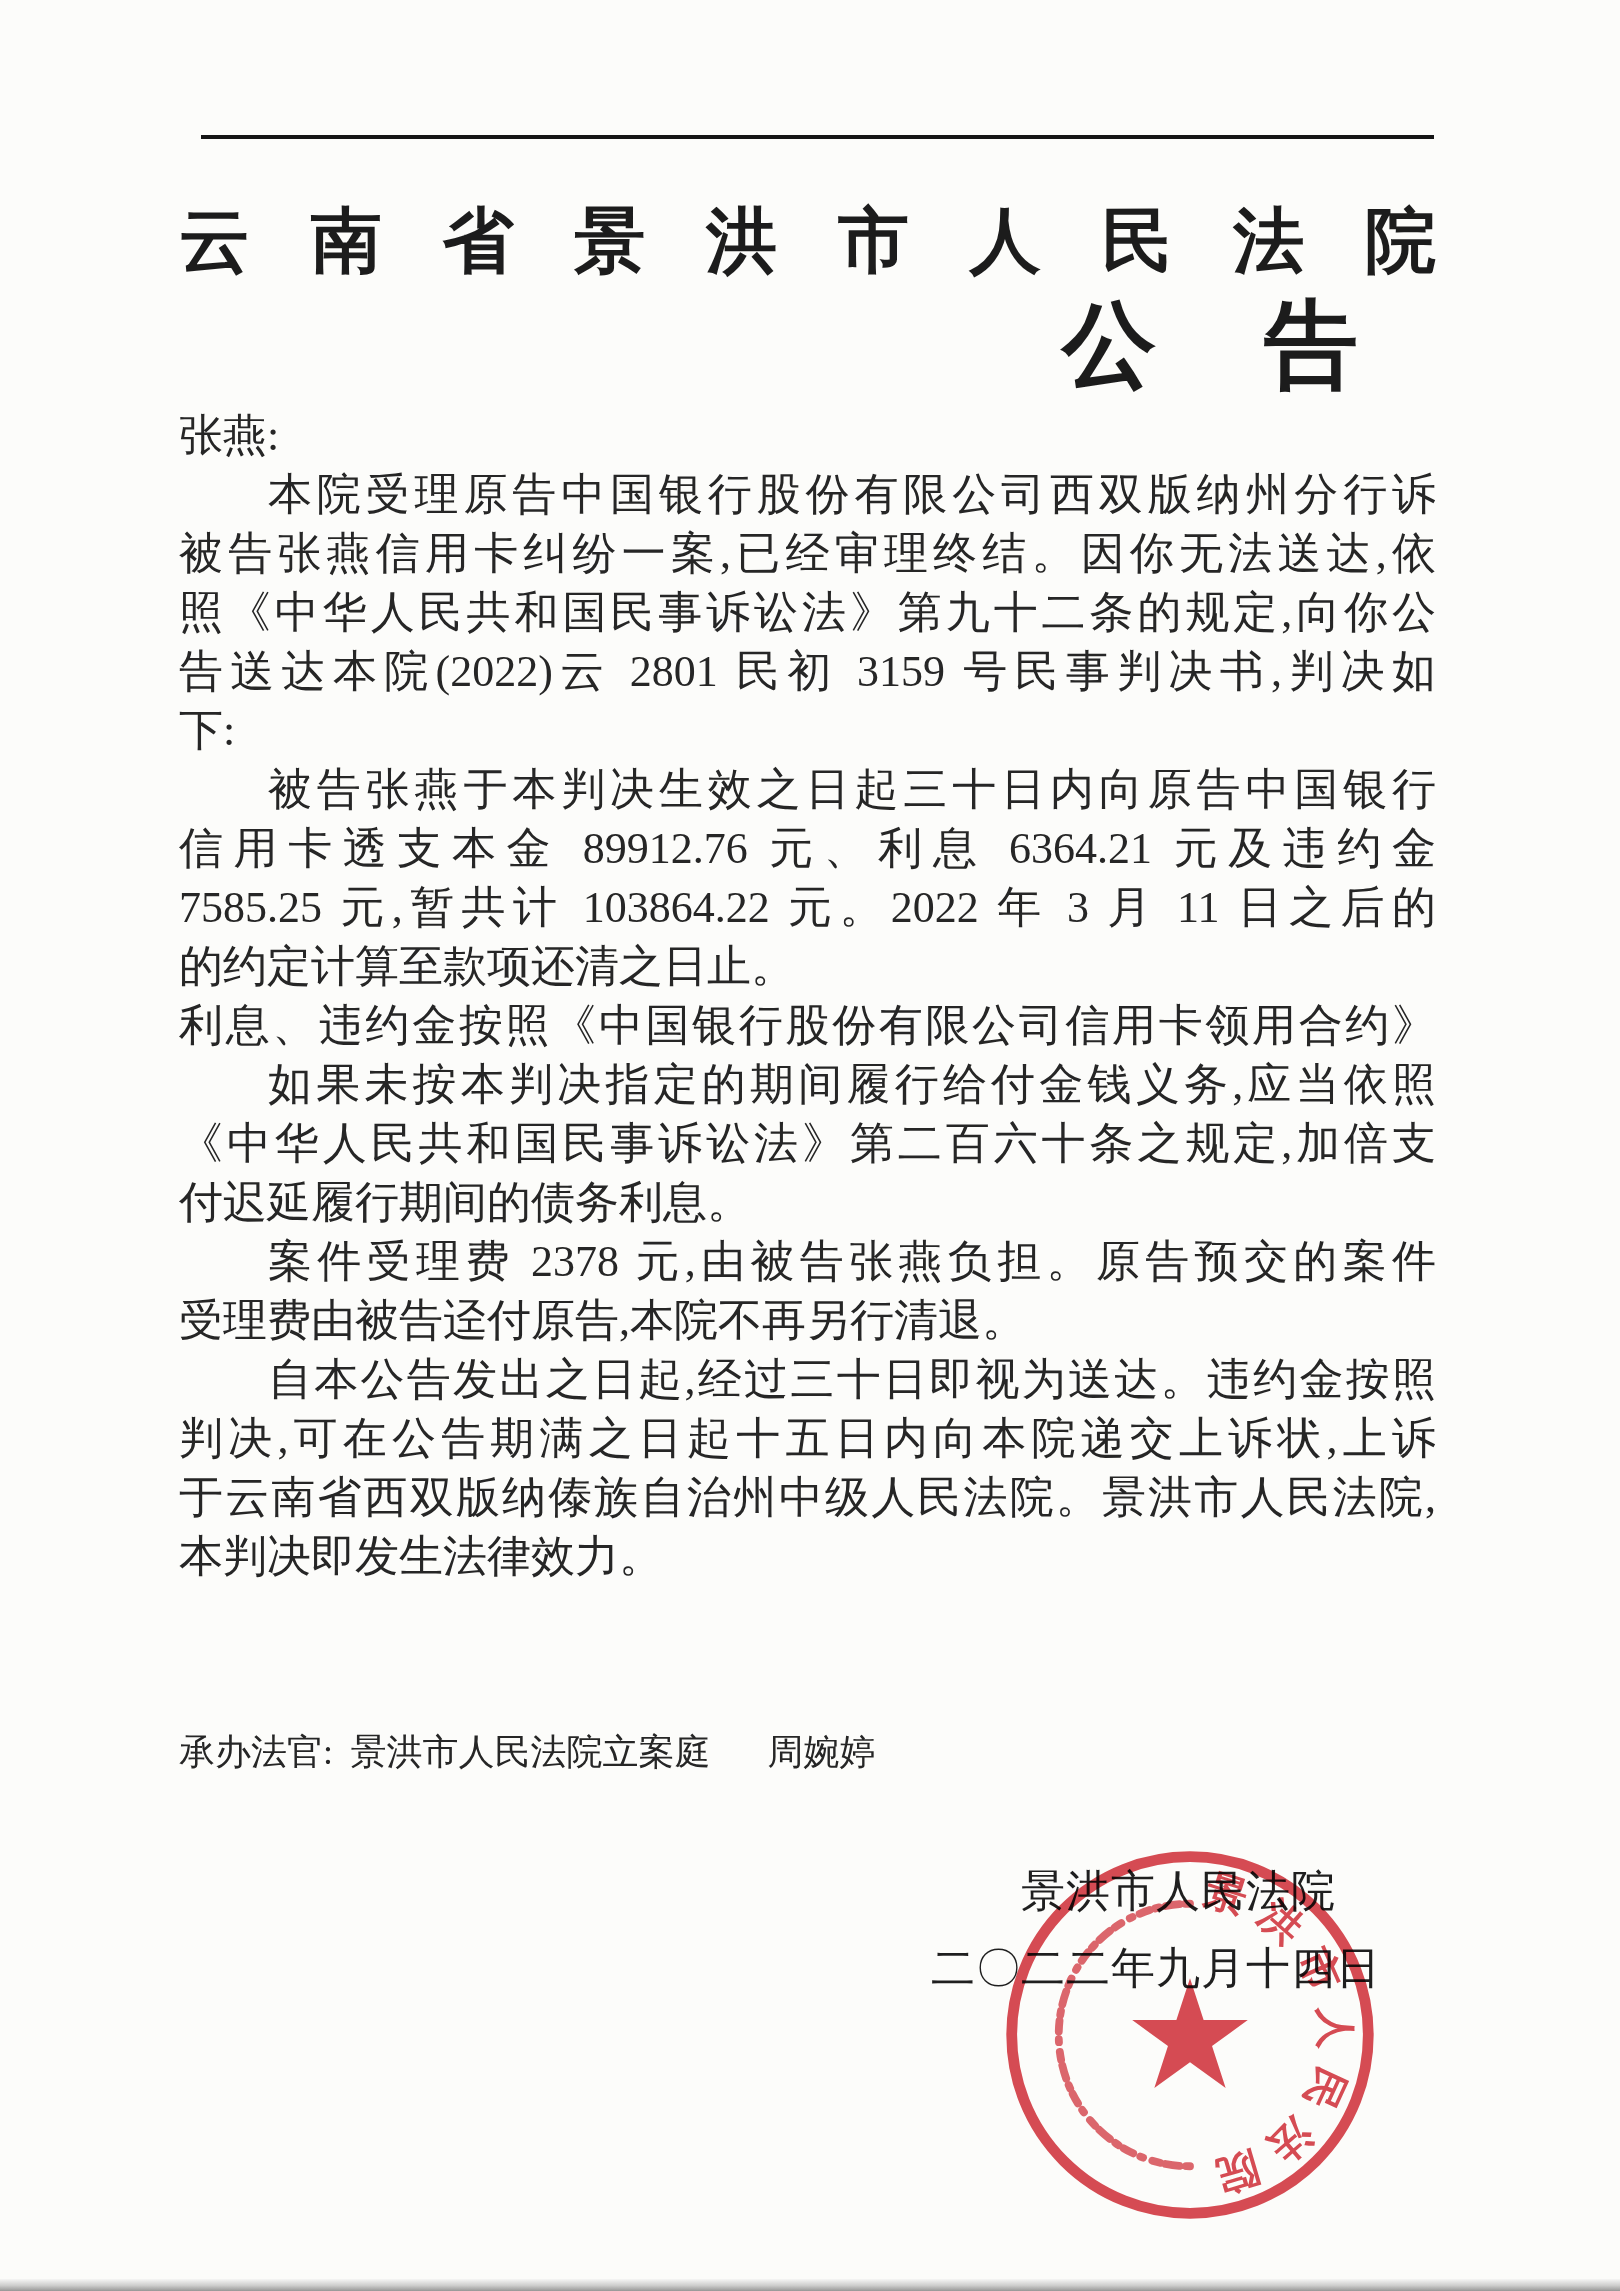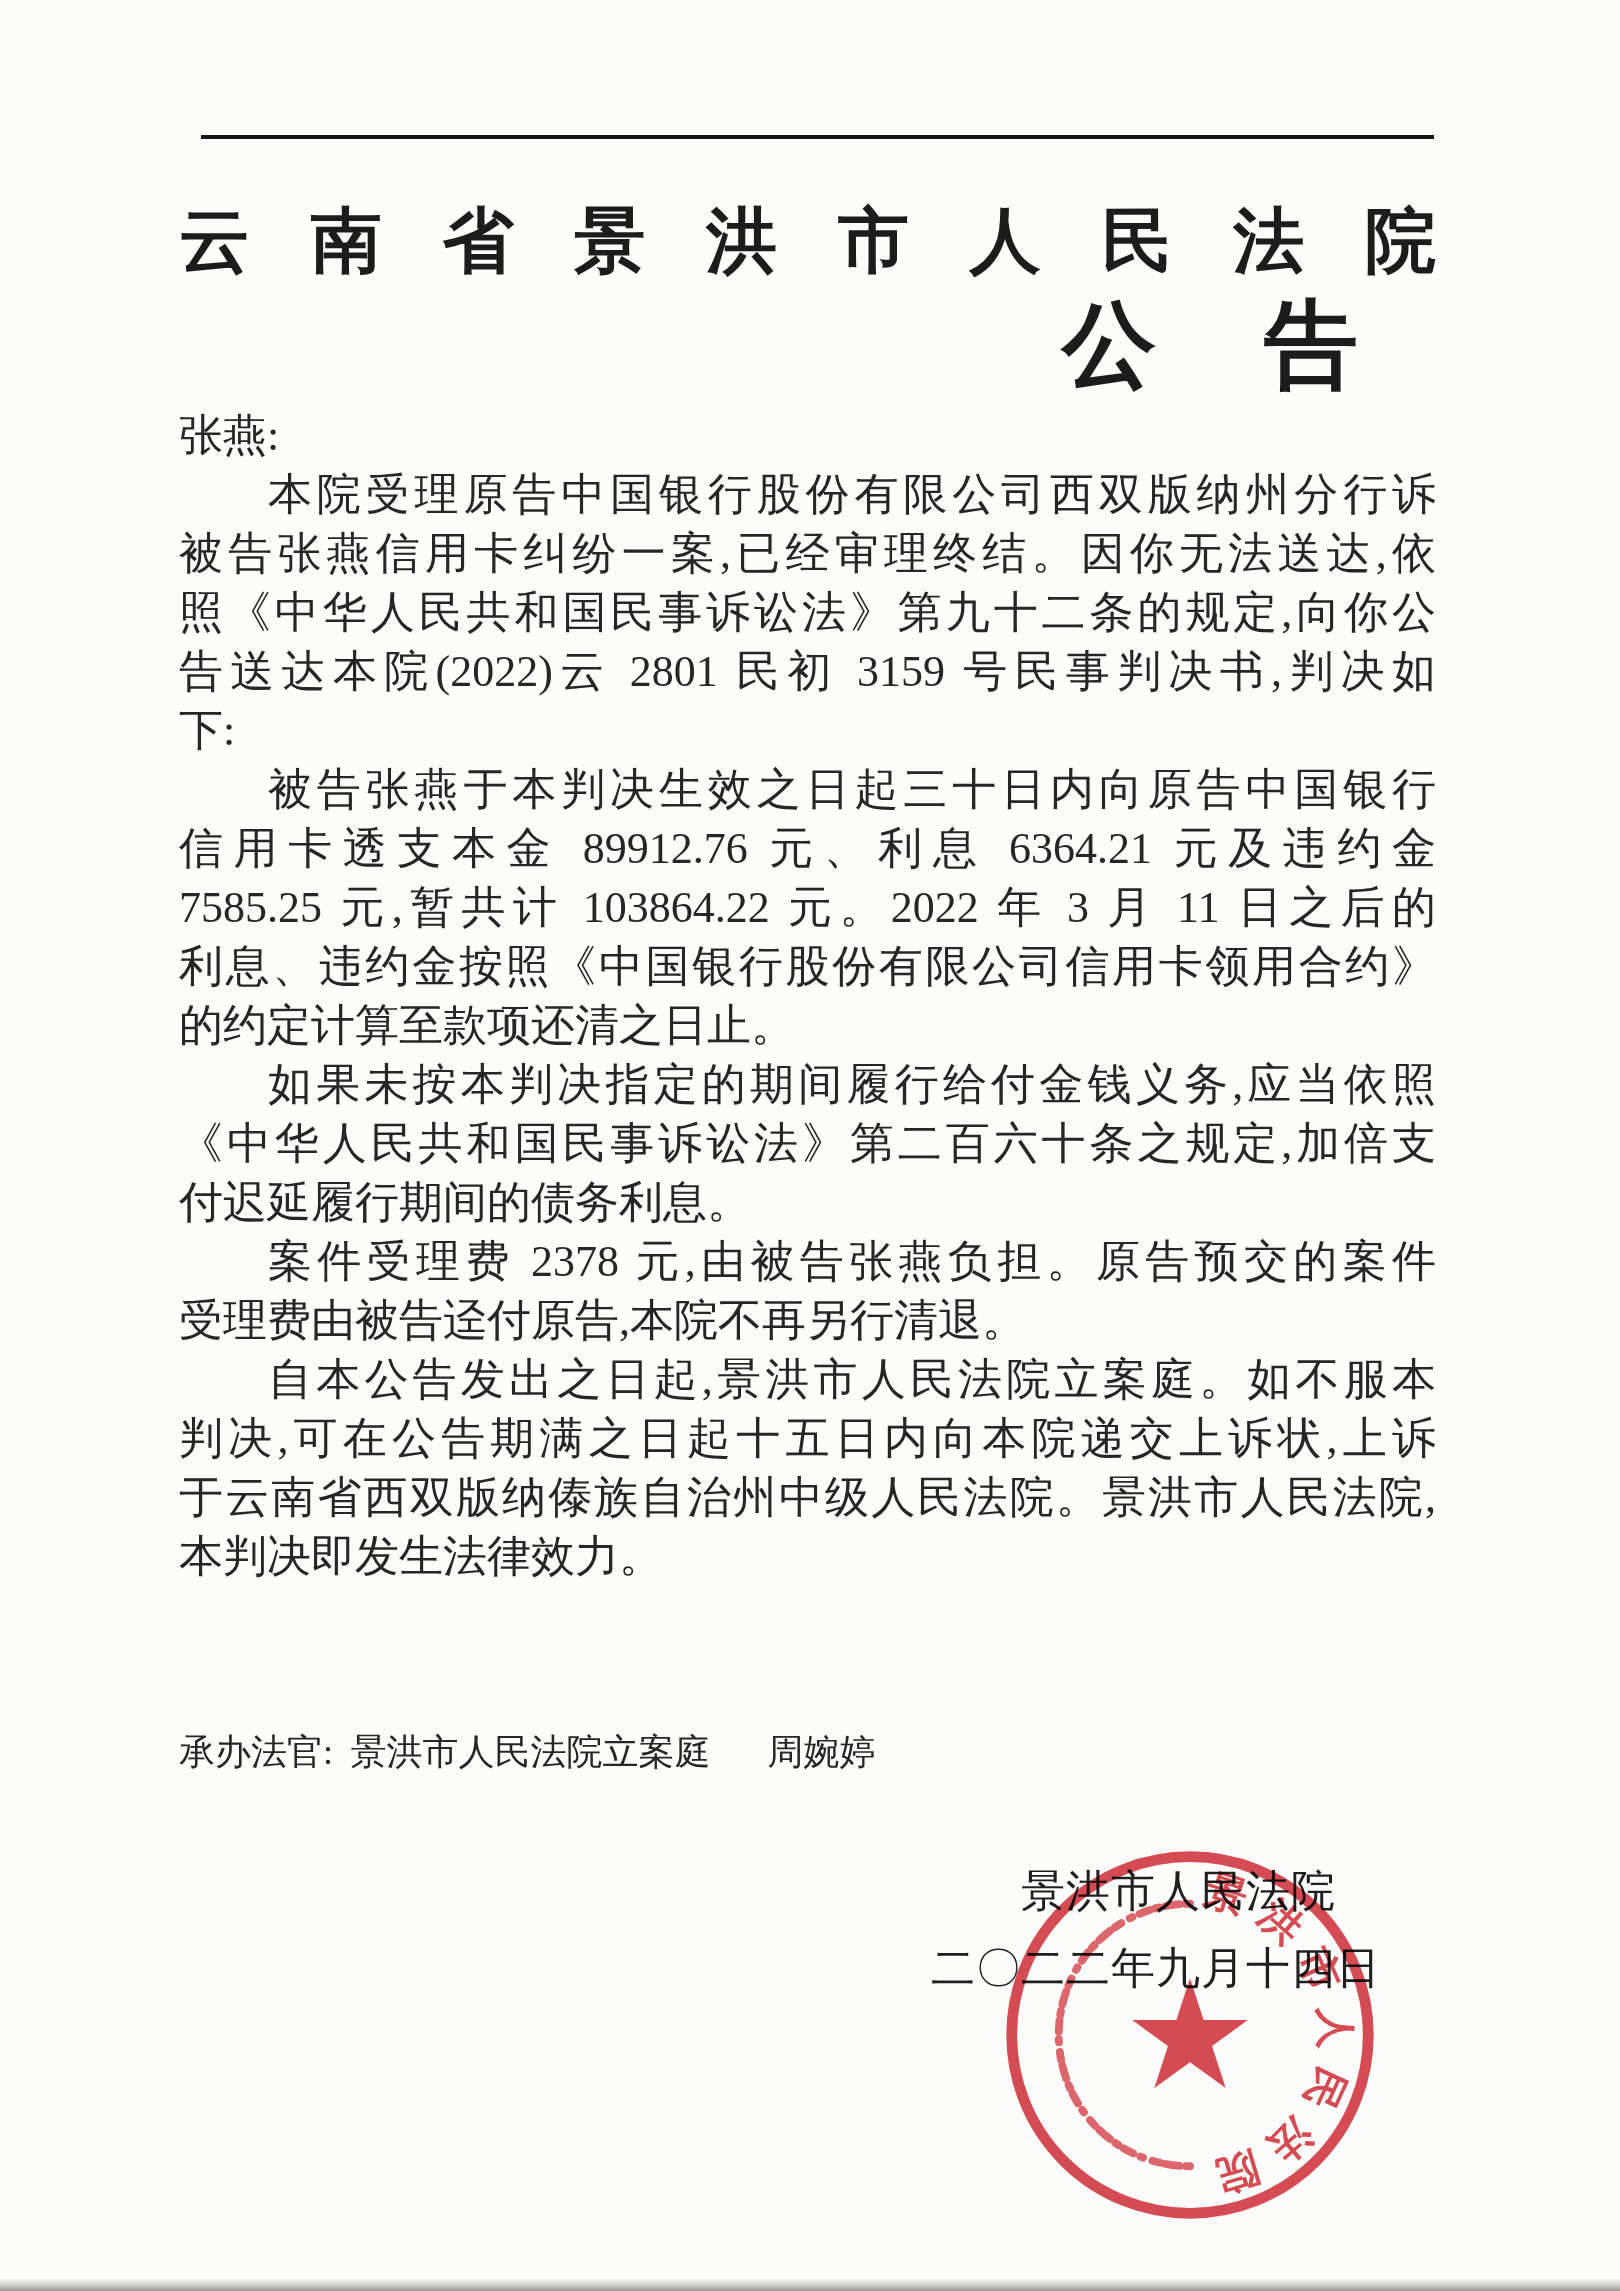--- a/index.html
+++ b/index.html
@@ -64,28 +64,28 @@
   <div class="body-block">
     <div class="ln end">张燕:</div>
     <div class="ln ind">本院受理原告中国银行股份有限公司西双版纳州分行诉</div>
     <div class="ln">被告张燕信用卡纠纷一案,已经审理终结。因你无法送达,依</div>
     <div class="ln">照《中华人民共和国民事诉讼法》第九十二条的规定,向你公</div>
     <div class="ln">告送达本院(2022)云 2801 民初 3159 号民事判决书,判决如</div>
     <div class="ln end">下:</div>
     <div class="ln ind">被告张燕于本判决生效之日起三十日内向原告中国银行</div>
     <div class="ln">信用卡透支本金 89912.76 元、利息 6364.21 元及违约金</div>
     <div class="ln">7585.25 元,暂共计 103864.22 元。2022 年 3 月 11 日之后的</div>
+    <div class="ln end">的约定计算至款项还清之日止。</div>
     <div class="ln">利息、违约金按照《中国银行股份有限公司信用卡领用合约》</div>
-    <div class="ln end">的约定计算至款项还清之日止。</div>
     <div class="ln ind">如果未按本判决指定的期间履行给付金钱义务,应当依照</div>
     <div class="ln">《中华人民共和国民事诉讼法》第二百六十条之规定,加倍支</div>
     <div class="ln end">付迟延履行期间的债务利息。</div>
     <div class="ln ind">案件受理费 2378 元,由被告张燕负担。原告预交的案件</div>
     <div class="ln end">受理费由被告迳付原告,本院不再另行清退。</div>
-    <div class="ln ind">自本公告发出之日起,景洪市人民法院立案庭。如不服本</div>
+    <div class="ln ind">自本公告发出之日起,经过三十日即视为送达。违约金按照</div>
     <div class="ln">判决,可在公告期满之日起十五日内向本院递交上诉状,上诉</div>
     <div class="ln">于云南省西双版纳傣族自治州中级人民法院。景洪市人民法院,</div>
     <div class="ln end">本判决即发生法律效力。</div>
   </div>
 
   <div class="judge-line">
     <span>承办法官:</span><span class="dept">景洪市人民法院立案庭</span><span class="name">周婉婷</span>
   </div>
 
   <div class="sign-court">景洪市人民法院</div>

